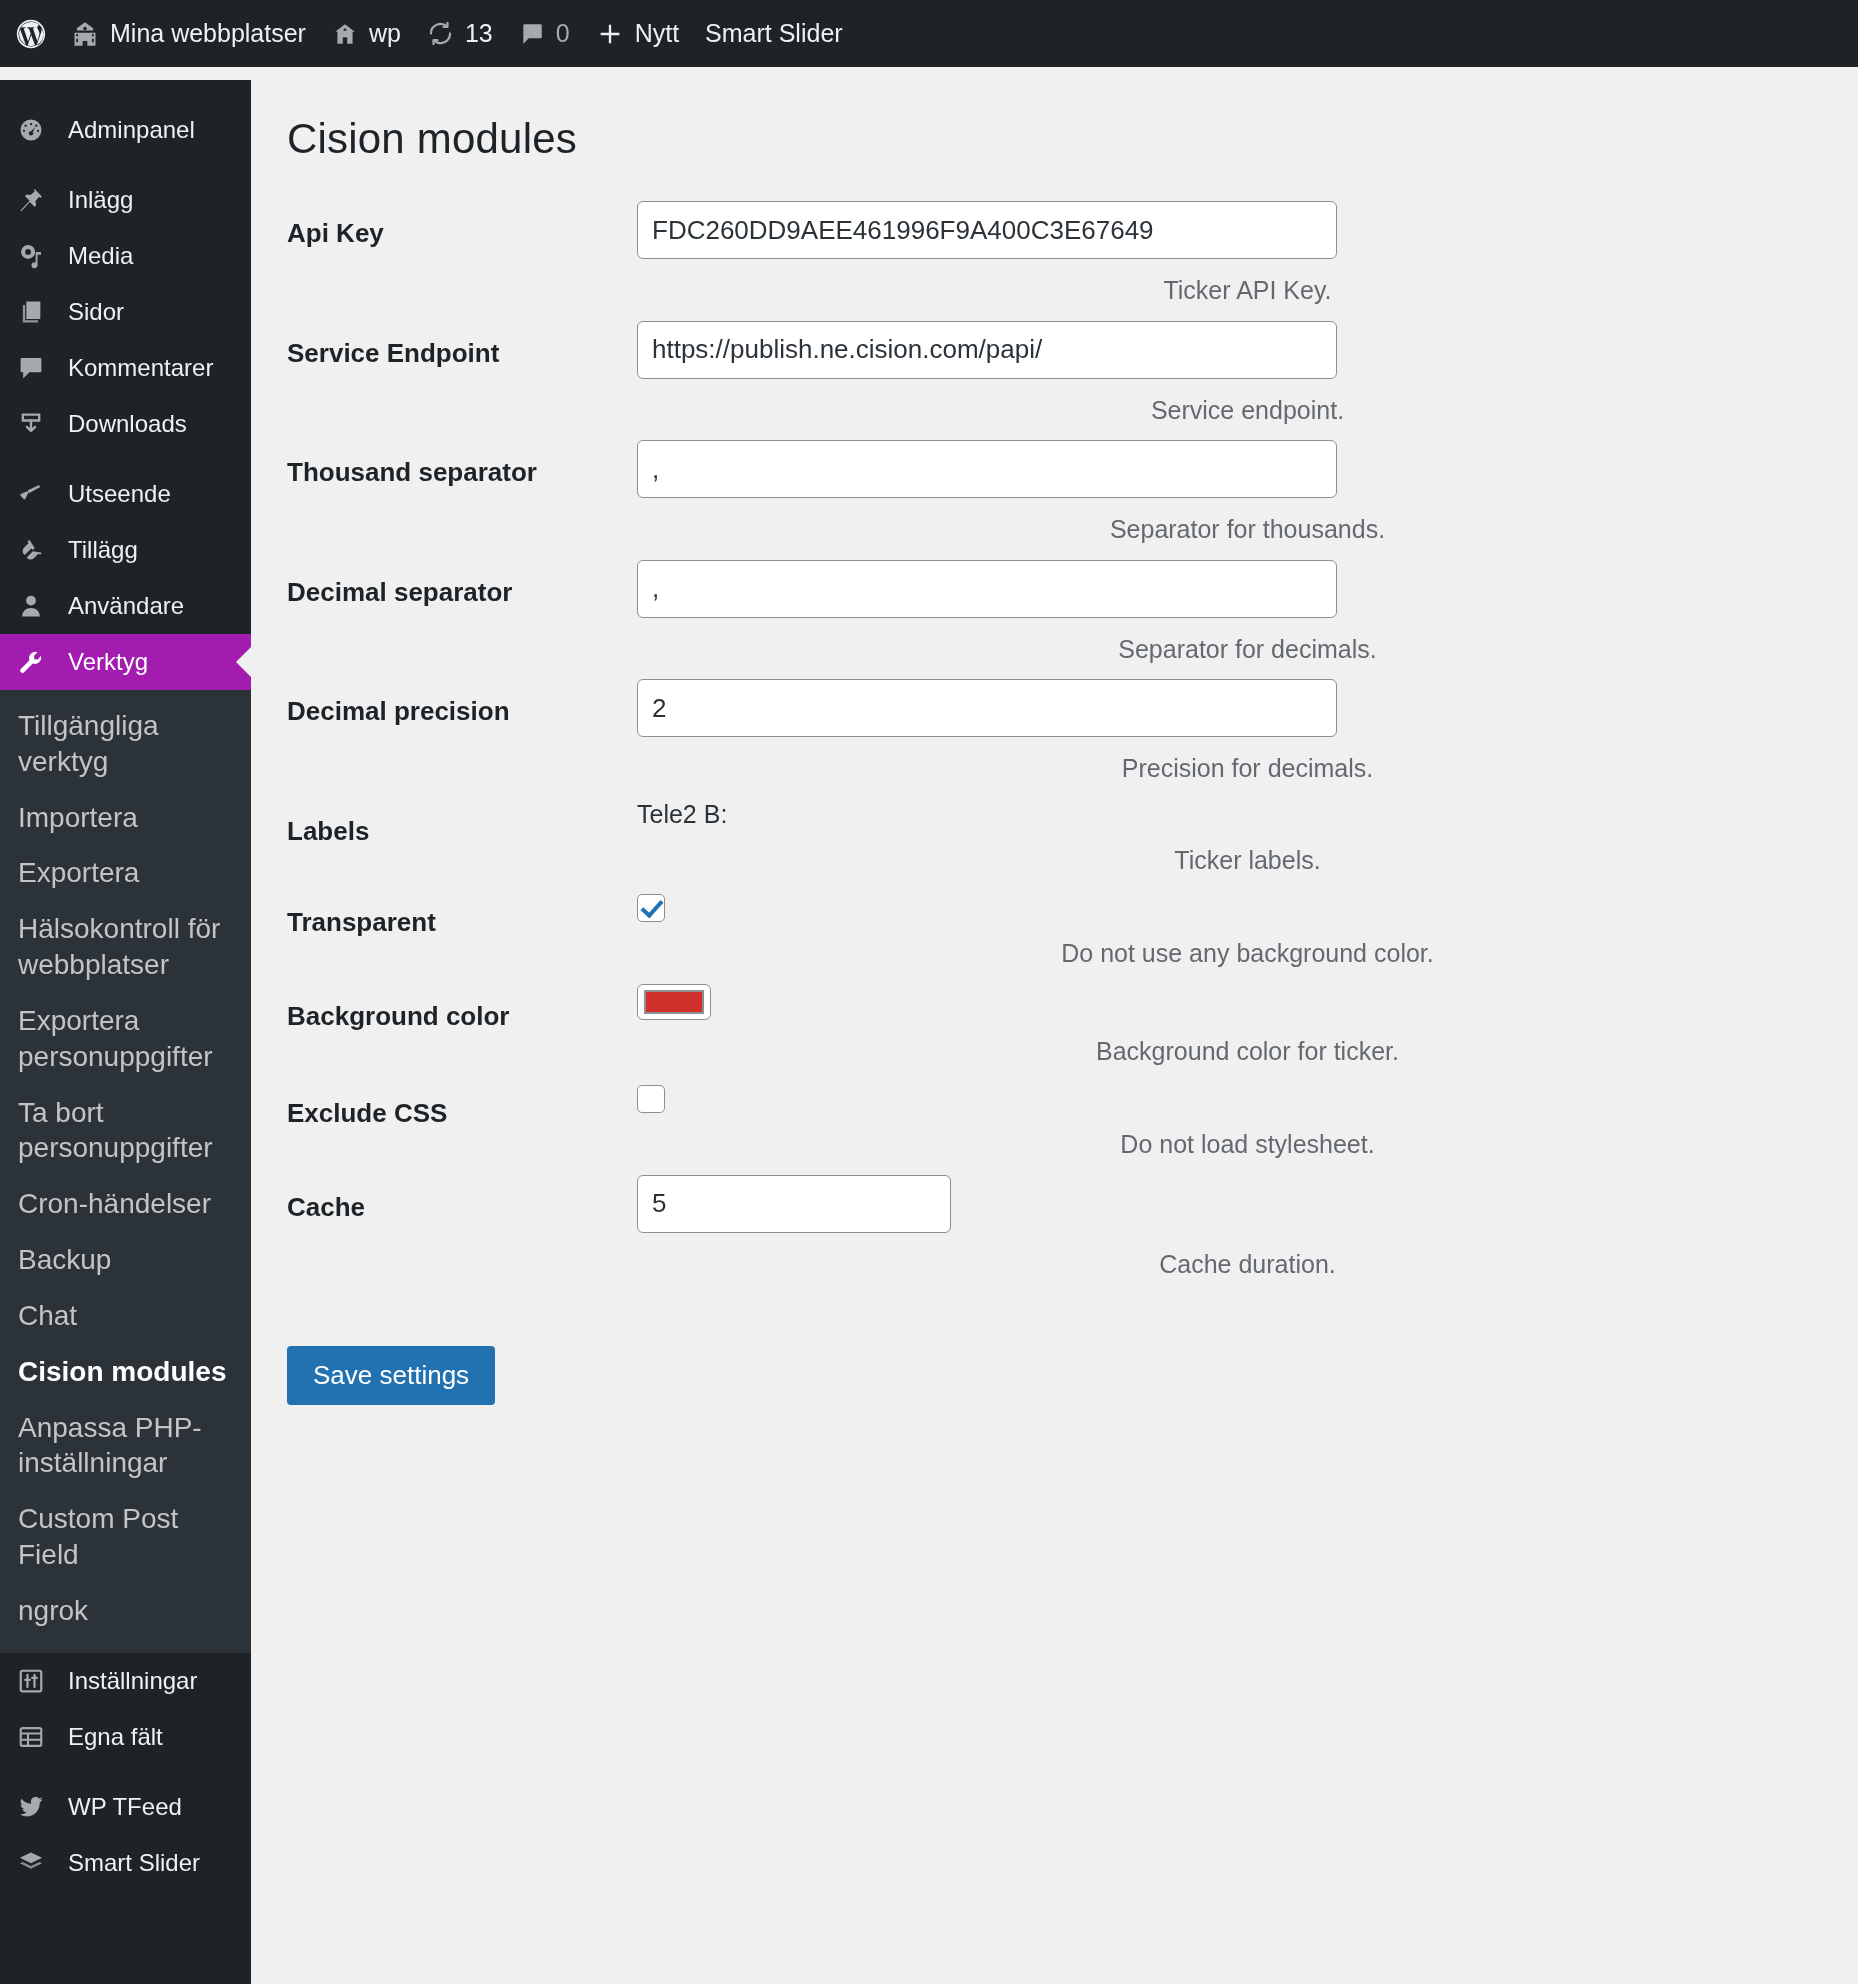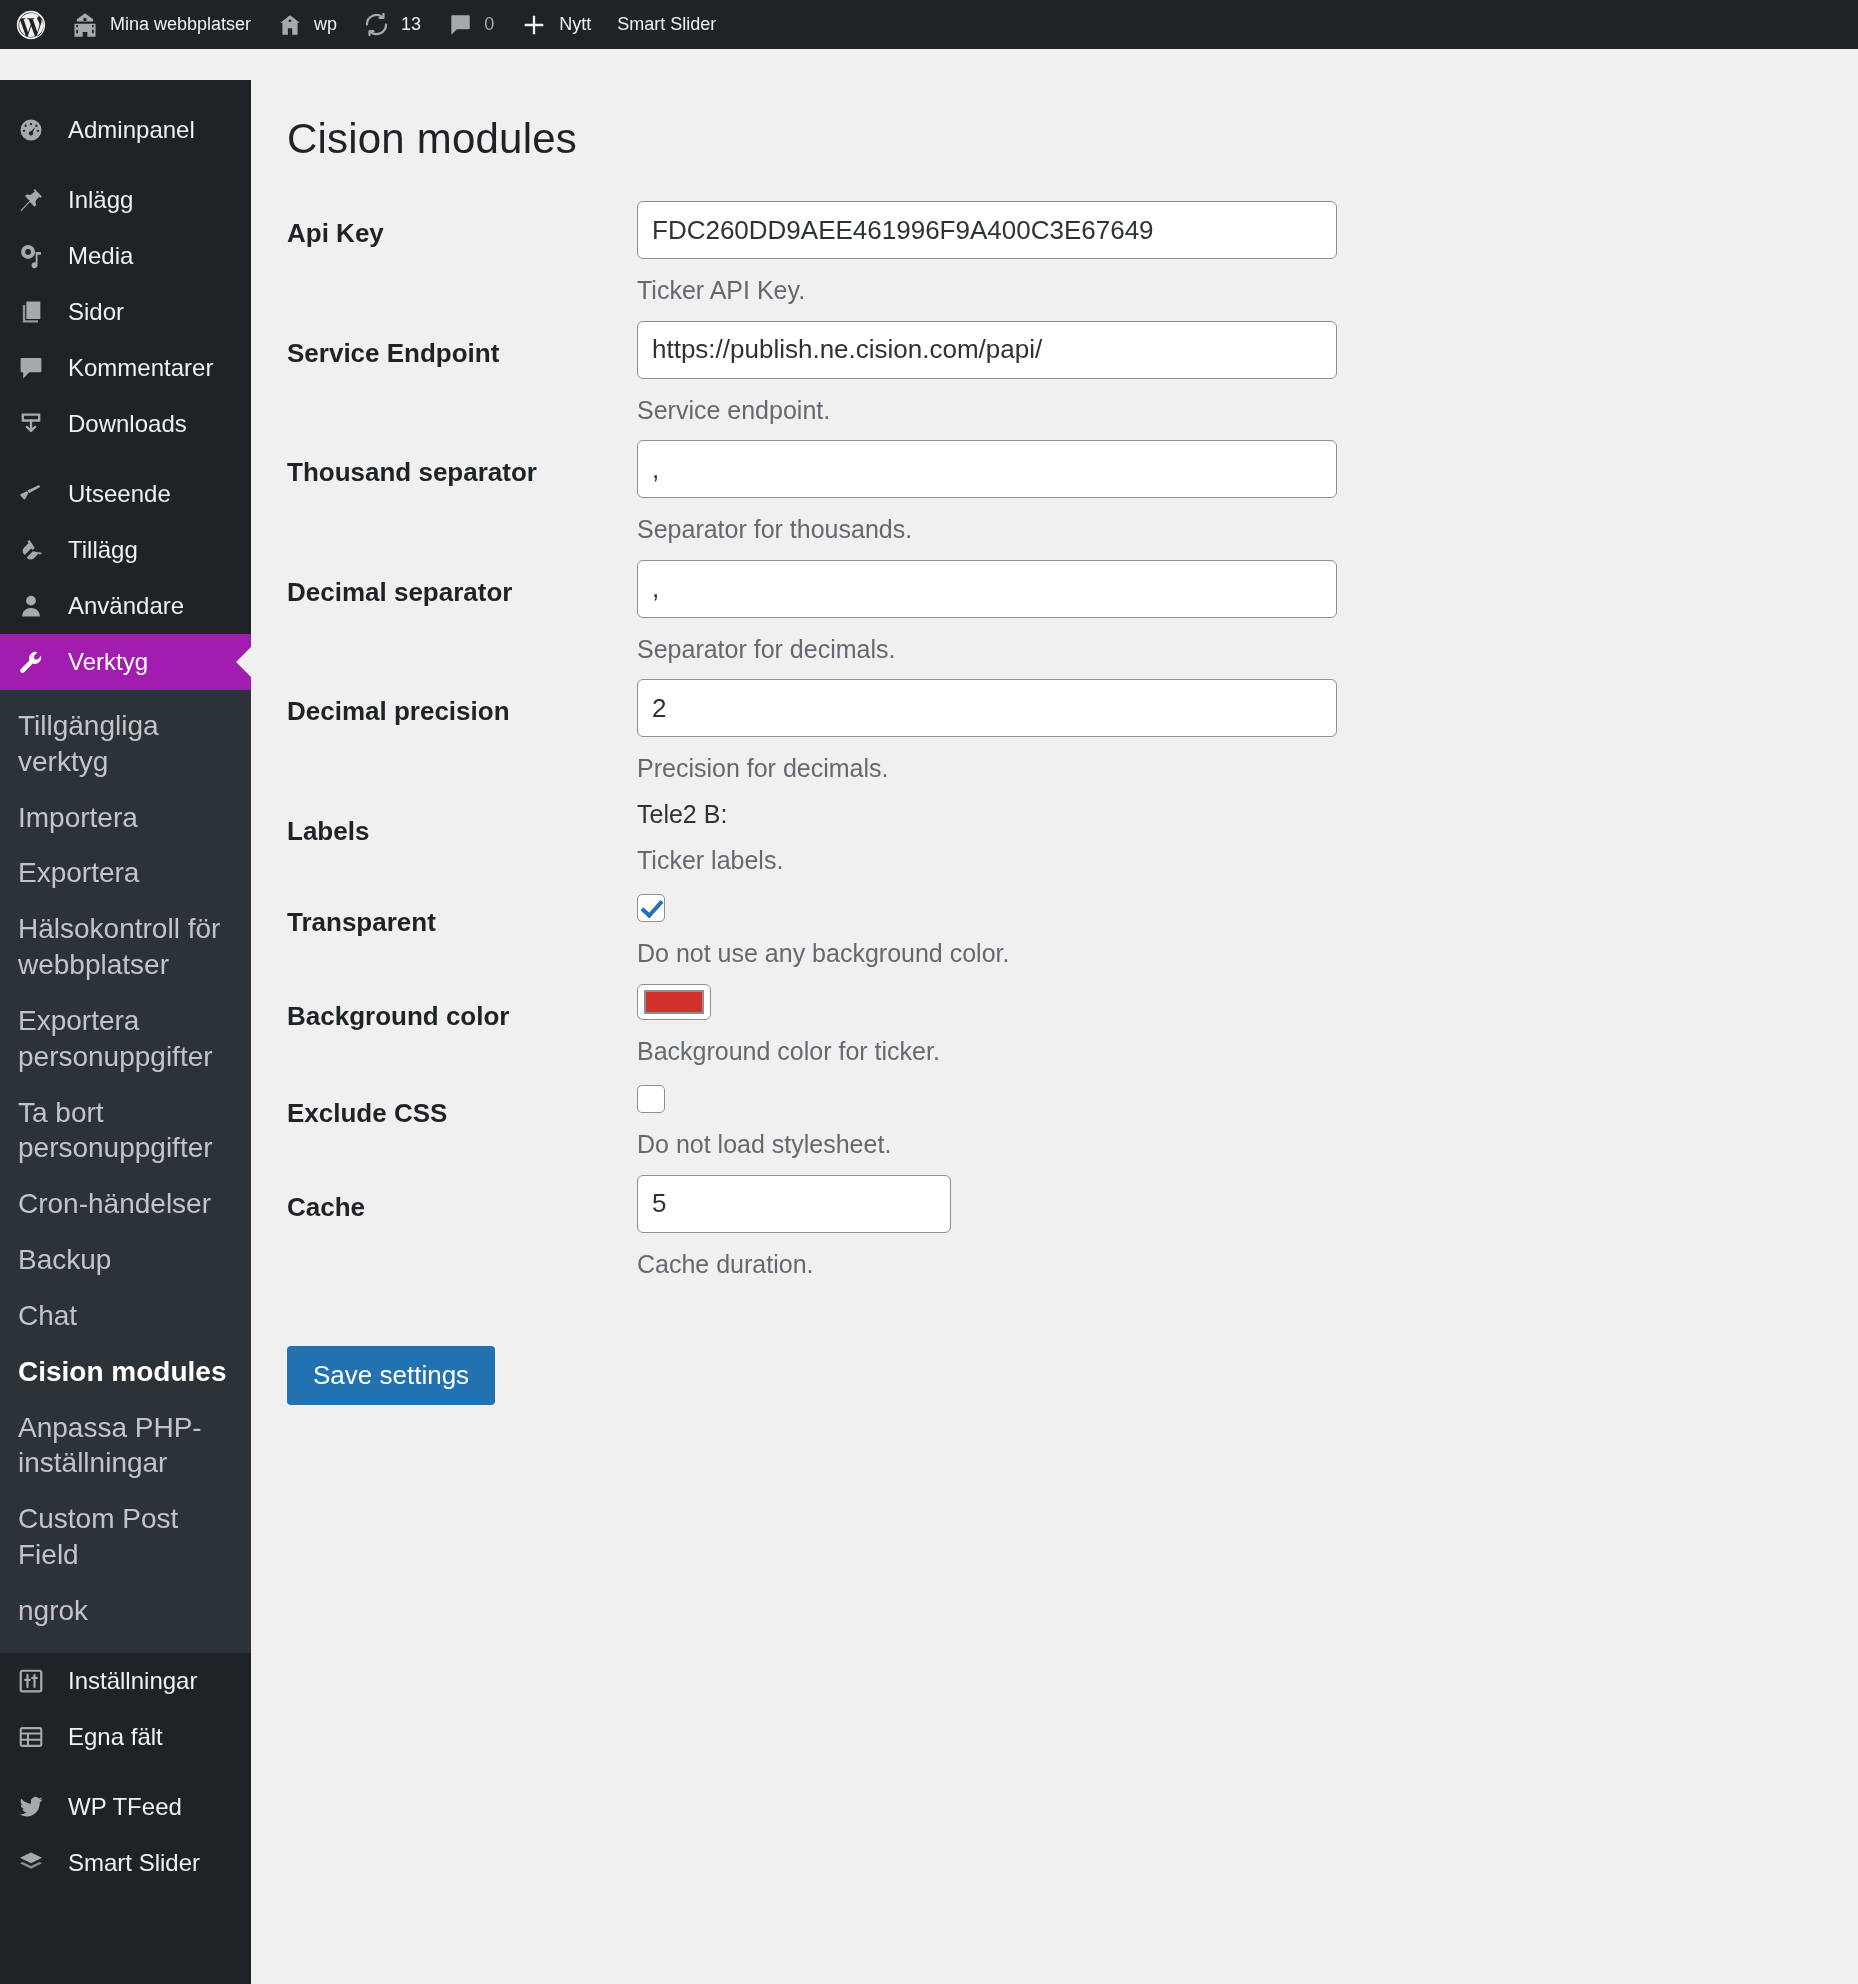--- a/index.html
+++ b/index.html
@@ -6,25 +6,25 @@
   html, body {
     margin: 0; padding: 0;
     background: #f0f0f1;
     font-family: "Liberation Sans", "DejaVu Sans", sans-serif;
   }
   body { width: 1858px; height: 1984px; overflow: hidden; position: relative; }
 
   
   #adminbar {
     position: absolute; top: 0; left: 0;
-    width: 1858px; height: 49px;
+    width: 1858px; height: 67px;
     background: #1d2327;
     display: flex; align-items: center;
     color: #f0f0f1;
-    font-size: 18px;
+    font-size: 25px;
     z-index: 30;
   }
   .ab-item {
     display: flex; align-items: center; gap: 11px;
     height: 67px; padding: 0 13px;
     color: #f0f0f1; white-space: nowrap;
     cursor: default;
   }
   .ab-item:first-child { padding-left: 14px; padding-right: 10px; }
   .ab-ico { display: flex; align-items: center; justify-content: center; }
@@ -132,20 +132,21 @@
     border-radius: 6px;
     outline: none;
   }
   .txt.small { width: 314px; }
   .help {
     display: block;
     margin-top: 15px;
     font-size: 25px;
     color: #646970;
     line-height: 1.3;
+    text-align: center;
   }
   .sublabel {
     display: block;
     font-size: 25px;
     color: #2c3338;
     margin-bottom: 8px;
     line-height: 1.2;
   }
 
   .cb {

